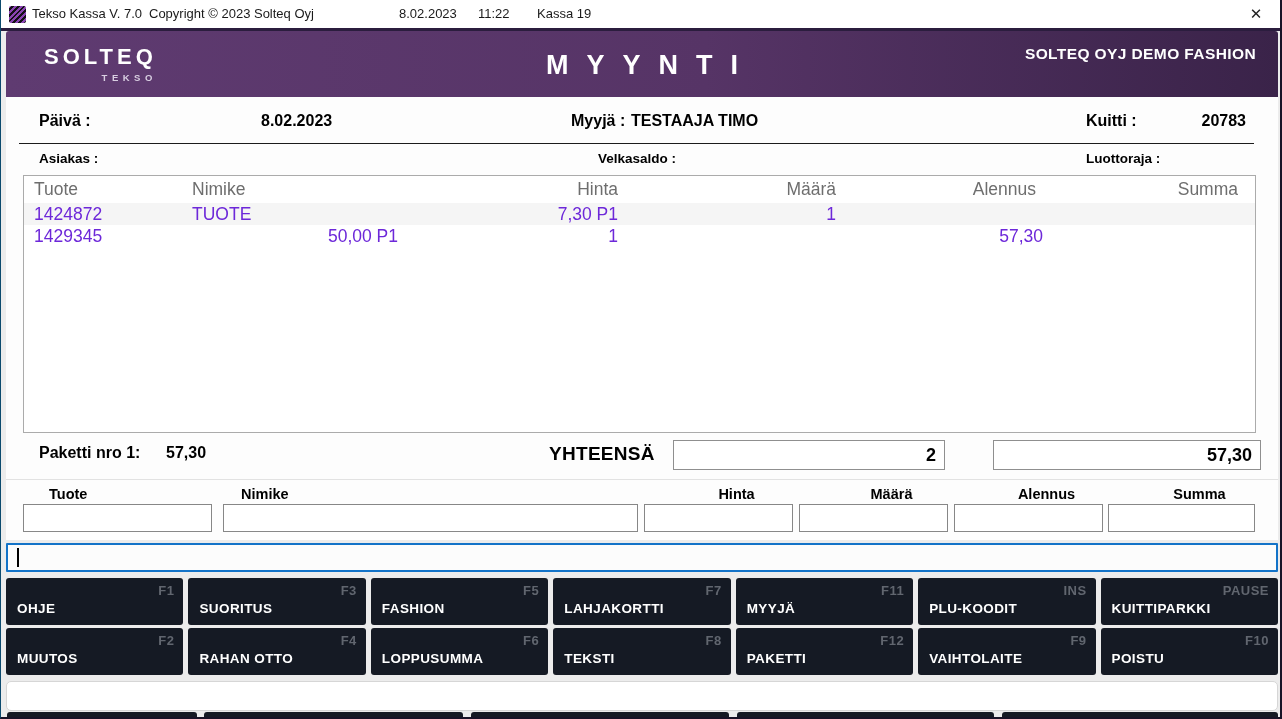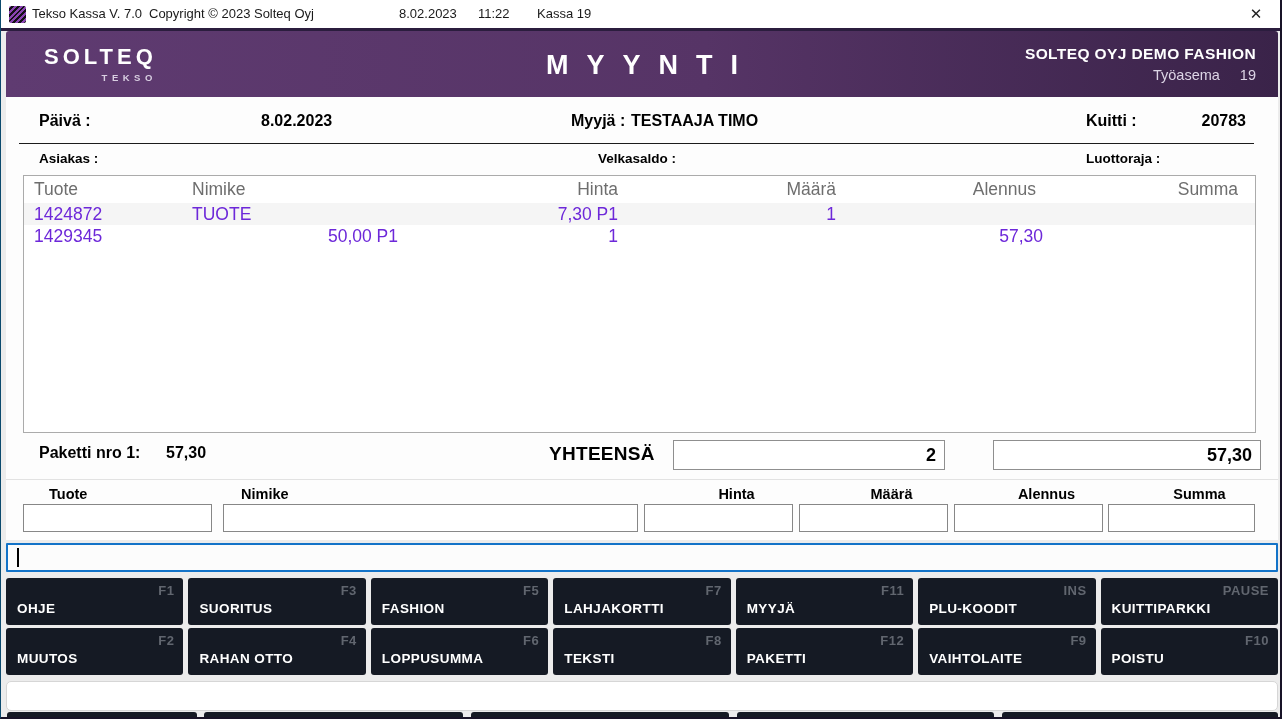--- a/index.html
+++ b/index.html
@@ -22,21 +22,21 @@
   .tb-close{position:absolute;right:12px;top:2px;width:24px;height:24px;border:none;background:transparent;
     font-size:15px;color:#222;cursor:pointer;padding:0;line-height:24px;text-align:center;}
   
   .header{position:absolute;top:31px;left:5px;width:1272px;height:68px;border-radius:3px 3px 0 0;
     background:linear-gradient(to right,#5f3b71 0%,#563466 55%,#3a2349 100%);}
   .logo{position:absolute;left:38px;top:13px;color:#fff;}
   .logo-main{font-size:22px;font-weight:700;letter-spacing:4px;}
   .logo-sub{font-size:9.5px;font-weight:700;letter-spacing:4.5px;color:#d9cfe2;text-align:right;margin-top:2px;}
   .header-title{position:absolute;left:50%;top:19px;transform:translateX(-50%);padding-left:18px;
     color:#fff;font-size:27px;font-weight:700;letter-spacing:18px;white-space:nowrap;}
-  .header-right{position:absolute;right:22px;top:14px;text-align:right;color:#fff;}
+  .header-right{position:absolute;right:22px;top:14px;color:#fff;}
   .store{font-size:15.5px;font-weight:800;letter-spacing:0.4px;}
   .workstation{font-size:14.5px;color:#ddd5e6;margin-top:4px;}
   .ws-num{display:inline-block;margin-left:20px;}
   
   .panel{position:absolute;top:97px;left:5px;width:1272px;height:443px;background:#fdfdfd;}
   .lbl{position:absolute;font-weight:700;color:#000;white-space:nowrap;}
   .info1{font-size:16px;top:15px;}
   .info2{font-size:13.5px;top:54px;}
   .divider1{position:absolute;top:46px;left:13px;right:24px;border-top:1.5px solid #1c1c1c;}
   .divider2{position:absolute;top:382px;left:0;right:0;border-top:1px solid #e2e2e2;}
@@ -95,23 +95,20 @@
   </div>
 
   <div class="header">
     <div class="logo">
       <div class="logo-main">SOLTEQ</div>
       <div class="logo-sub">TEKSO</div>
     </div>
     <div class="header-title">MYYNTI</div>
     <div class="header-right">
       <div class="store">SOLTEQ OYJ DEMO FASHION</div>
-      <div class="workstation">
-        <span>Työasema</span><span class="ws-num">19</span>
-      </div>
     </div>
   </div>
 
   <div class="panel">
 
     <span class="lbl info1" style="left:33px">Päivä :</span>
     <span class="lbl info1" style="left:255px">8.02.2023</span>
     <span class="lbl info1" style="left:565px">Myyjä :</span>
     <span class="lbl info1" style="left:625px">TESTAAJA TIMO</span>
     <span class="lbl info1" style="left:1080px">Kuitti :</span>

